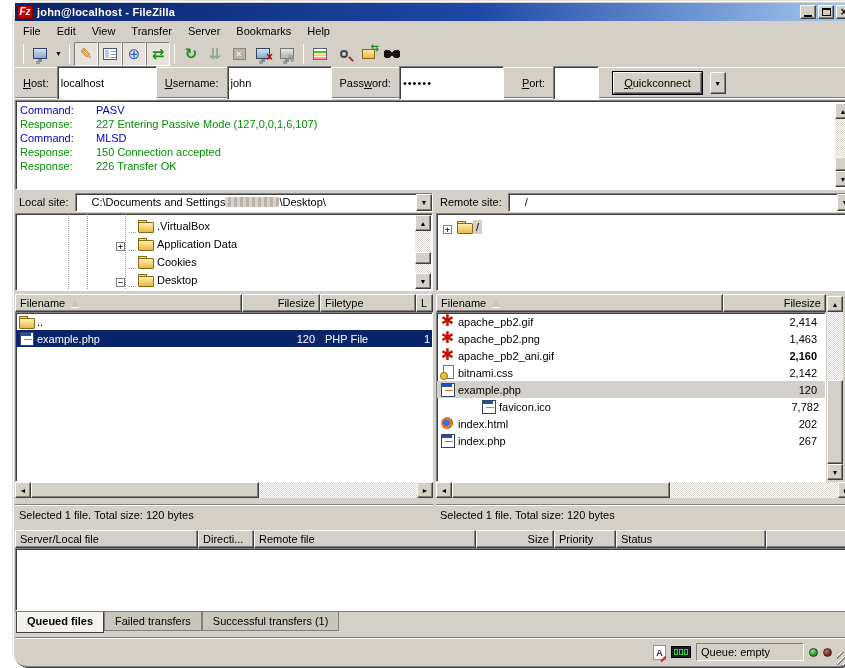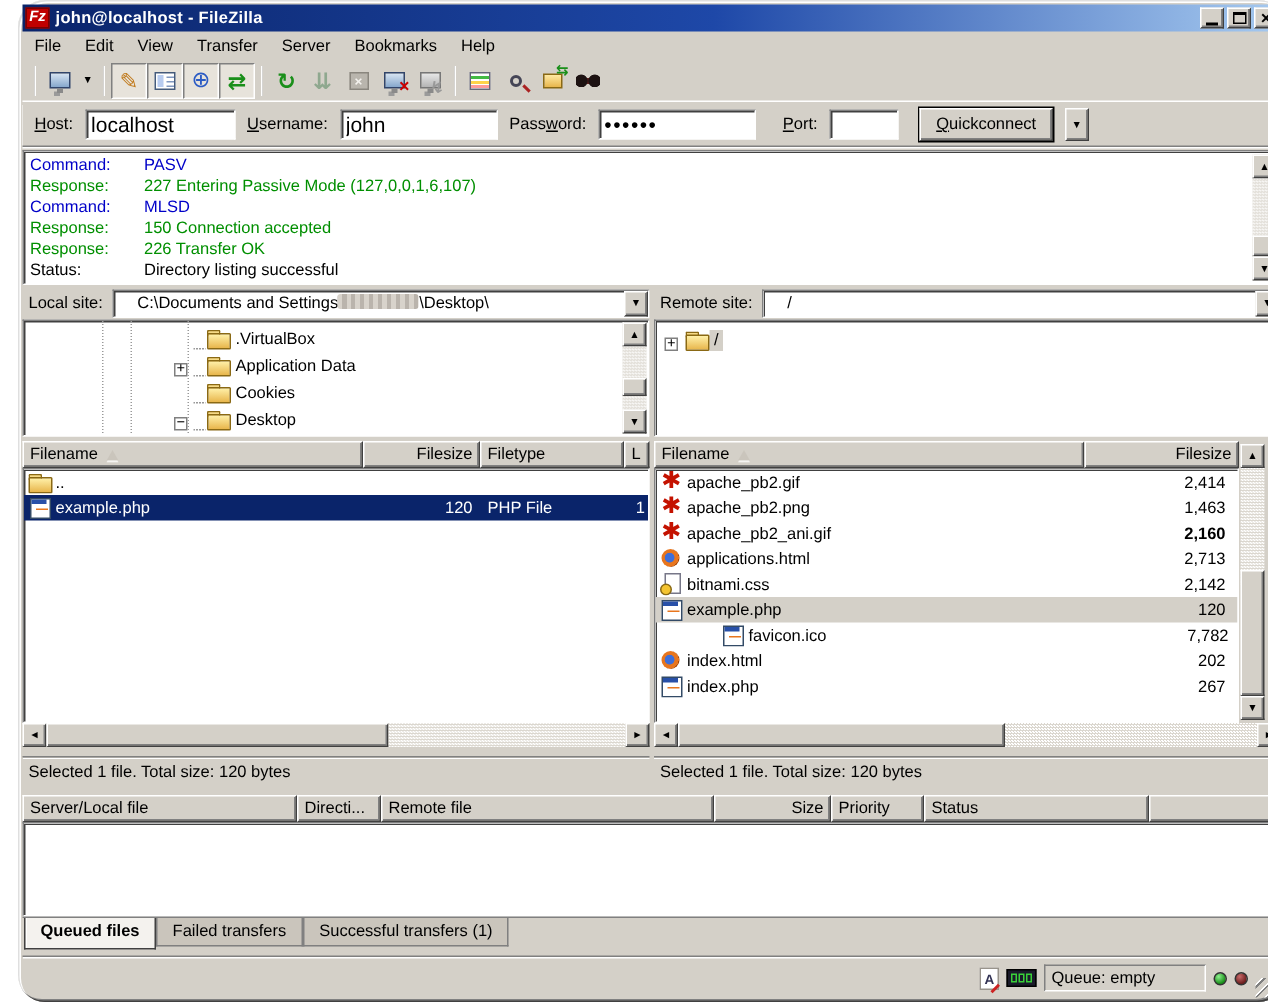--- a/index.html
+++ b/index.html
@@ -57,21 +57,21 @@
   .g-binoc { width:16px; height:9px;
              background: radial-gradient(circle at 22% 55%, #1d1212 0 4px, transparent 4.5px),
                          radial-gradient(circle at 78% 55%, #1d1212 0 4px, transparent 4.5px),
                          linear-gradient(#5a1d1d,#5a1d1d) 50% 55%/6px 4px no-repeat; }
 
   
   .qcbar { position:absolute; left:3px; top:69px; width:839px; height:29px; display:flex; align-items:center; gap:8px;
            padding-left:8px; border-bottom:1px solid #808080; box-shadow:0 1px 0 #fff; }
   .qc-label u { text-decoration:underline; }
   .qc-input { height:20px; border:1px solid; border-color:#808080 #fff #fff #808080; box-shadow:inset 1px 1px 0 #404040;
-              background:#fff; font-family:inherit; font-size:14px; padding:2px 3px; }
+              background:#fff; font-family:inherit; font-size:11px; padding:16px 3px; }
   .qc-host { width:100px; } .qc-user { width:105px; } .qc-pass { width:105px; letter-spacing:1px;} .qc-port { width:46px; }
   .qc-btn { height:22px; padding:2px 10px; font-family:inherit; font-size:11px; background:#D4D0C8;
             border:1px solid; border-color:#fff #404040 #404040 #fff; box-shadow:inset -1px -1px 0 #808080, 0 0 0 1px #000; margin-left:6px; }
   .qc-btn u { text-decoration:underline; }
   .qc-dd { width:16px; height:22px; background:#D4D0C8; border:1px solid; border-color:#fff #404040 #404040 #fff;
            box-shadow:inset -1px -1px 0 #808080; font-size:7px; display:flex; align-items:center; justify-content:center; }
 
   
   .log { position:absolute; left:3px; top:100px; width:839px; height:90px; }
   .log-body { position:absolute; inset:0; padding:2px 20px 2px 4px; overflow:hidden; }
@@ -284,24 +284,20 @@
           <span>MLSD</span>
         </div>
       <div class="log-line t-response">
           <span class="log-label">Response:</span>
           <span>150 Connection accepted</span>
         </div>
       <div class="log-line t-response">
           <span class="log-label">Response:</span>
           <span>226 Transfer OK</span>
         </div>
-      <div class="log-line t-status">
-          <span class="log-label">Status:</span>
-          <span>Directory listing successful</span>
-        </div>
     </div>
     <div class="sb-btn" style="right:2px; top:2px;">▲</div>
     <div class="sb-track" style="right:2px; top:18px; width:16px; height:52px;"></div>
     <div class="sb-thumb" style="right:2px; top:56px; width:16px; height:14px;"></div>
     <div class="sb-btn" style="right:2px; bottom:2px;">▼</div>
   </div>
 
   <div class="sitebar" style="left:3px; width:418px;">
     <span class="sitebar-label">Local site:</span>
     <span class="combo">
@@ -430,27 +426,20 @@
       </div>
       <div class="frow">
         <span class="fname" style="width:287px;">
             <span class="fi fi-apache">✱</span>
             <span>apache_pb2_ani.gif</span>
           </span>
         <span class="fsize" style="width:99px;font-weight:bold;">2,160</span>
       </div>
       <div class="frow">
         <span class="fname" style="width:287px;">
-            <span class="fi fi-globe"></span>
-            <span>applications.html</span>
-          </span>
-        <span class="fsize" style="width:99px;">2,713</span>
-      </div>
-      <div class="frow">
-        <span class="fname" style="width:287px;">
             <span class="fi fi-doc"></span>
             <span>bitnami.css</span>
           </span>
         <span class="fsize" style="width:99px;">2,142</span>
       </div>
       <div class="frow sel-inactive">
         <span class="fname" style="width:287px;">
             <span class="fi fi-win"></span>
             <span>example.php</span>
           </span>

